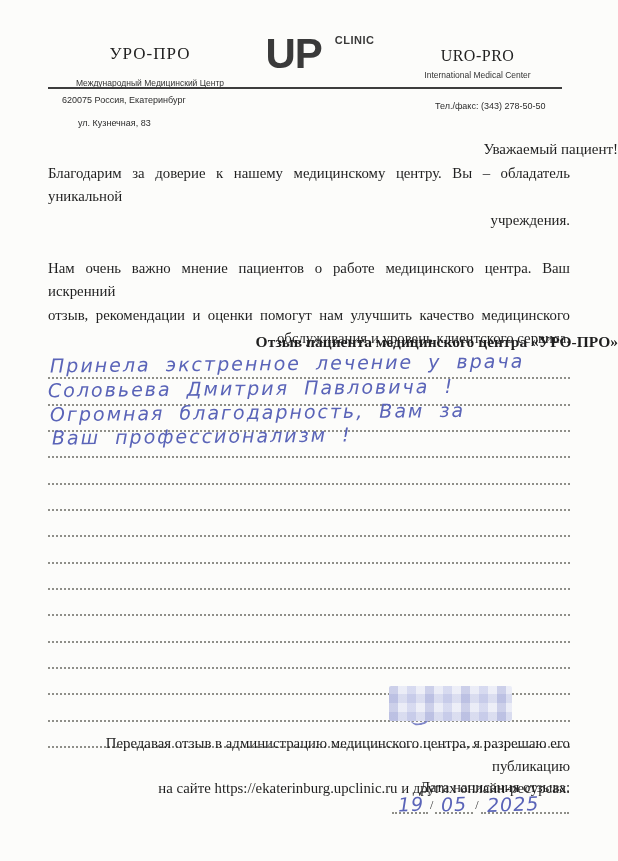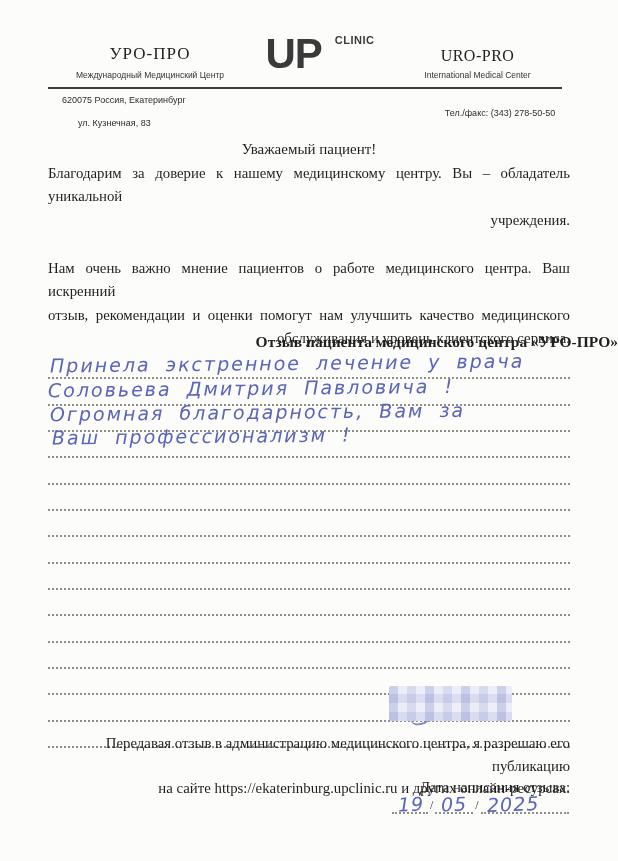--- a/index.html
+++ b/index.html
@@ -9,36 +9,36 @@
     font-family:"Liberation Serif", serif;
     color:#1f1f1f;
     position:relative;
     overflow:hidden;
   }
   .abs{position:absolute;}
 
   
   .hdr-left{left:55px;top:44px;width:190px;text-align:center;}
   .hdr-left .t{font-size:17px;letter-spacing:1px;color:#222;}
-  .hdr-left .s{font-family:"Liberation Sans",sans-serif;font-size:8.5px;color:#333;margin-top:6px;}
+  .hdr-left .s{font-family:"Liberation Sans",sans-serif;font-size:8.5px;color:#333;margin-top:14px;}
   .hdr-logo{left:250px;top:34px;width:140px;display:flex;justify-content:center;
     font-family:"Liberation Sans",sans-serif;color:#3a3a3a;gap:10px;}
   .hdr-logo .up{font-size:42px;font-weight:bold;line-height:40px;letter-spacing:-1px;}
   .hdr-logo .clinic{font-size:11px;font-weight:bold;letter-spacing:.5px;padding:0 0 6px 3px;}
   .hdr-right{left:385px;top:47px;width:185px;text-align:center;}
   .hdr-right .t{font-size:16px;letter-spacing:.5px;color:#222;}
   .hdr-right .s{font-family:"Liberation Sans",sans-serif;font-size:8.5px;color:#333;margin-top:5px;}
   .hdr-rule{left:48px;top:87px;width:514px;border-top:2px solid #3d3d3d;height:0;}
 
   .addr1{left:62px;top:95px;font-family:"Liberation Sans",sans-serif;font-size:9px;color:#2c2c2c;}
   .addr2{left:78px;top:118px;font-family:"Liberation Sans",sans-serif;font-size:9px;color:#2c2c2c;}
-  .phone{left:435px;top:108px;width:130px;text-align:center;font-family:"Liberation Sans",sans-serif;font-size:9px;color:#2c2c2c;}
+  .phone{left:435px;top:101px;width:130px;text-align:left;font-family:"Liberation Sans",sans-serif;font-size:9px;color:#2c2c2c;}
 
   
-  .greeting{left:0;top:141px;width:618px;text-align:center;font-size:15px;}
+  .greeting{left:0;top:141px;width:618px;text-align:right;font-size:15px;}
   .para{left:48px;width:522px;font-size:14.8px;line-height:23.4px;}
   .p1{top:162px;} .p2{top:257px;}
   .jline{text-align:justify;text-align-last:justify;}
   .lline{text-align:right;}
   .review-title{left:0;top:333px;width:618px;text-align:right;font-weight:bold;font-size:15.5px;}
 
   
   .ruled{left:48px;top:353px;width:522px;}
   .rline{height:24.33px;border-bottom:2px dotted #8f8f89;}
 

